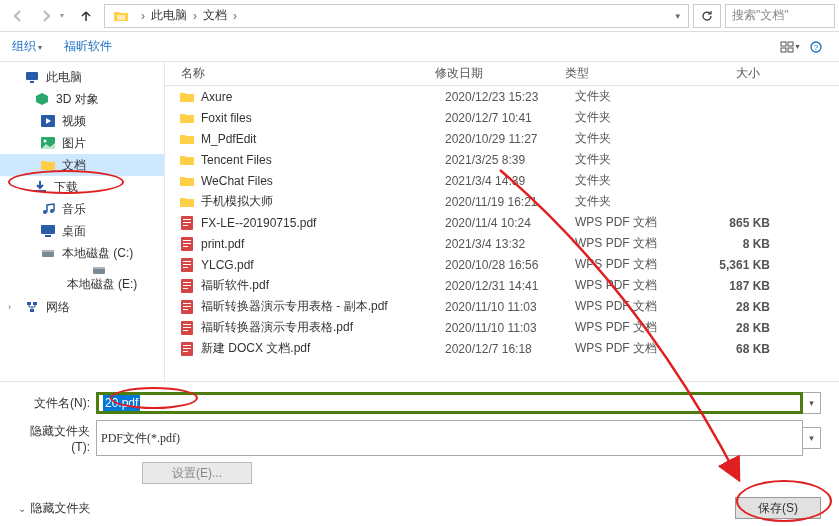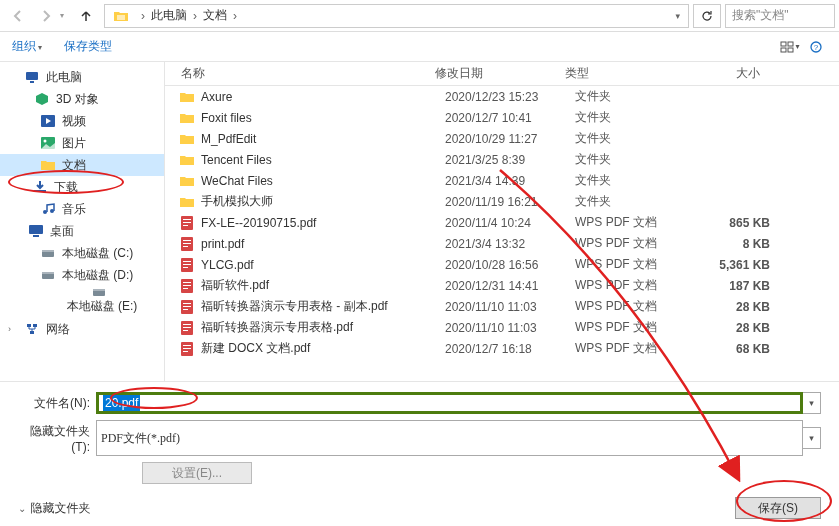--- a/index.html
+++ b/index.html
@@ -216,21 +216,21 @@
   </div>
   <div class="search-box">
     <span>搜索"文档"</span>
   </div>
 </div>
 
 <div class="cmdbar">
   <span class="cmd-item">
     <span>组织</span><span class="cmd-dd">▾</span>
   </span>
-  <span class="cmd-item">保存类型</span>
+  <span class="cmd-item">福昕软件</span>
   <div class="cmdbar-right">
     <div class="viewbtn">
       <svg width="14" height="12" viewBox="0 0 14 12">
           <rect x="1" y="1" width="5" height="4" fill="none" stroke="#555"></rect>
           <rect x="8" y="1" width="5" height="4" fill="none" stroke="#555"></rect>
           <rect x="1" y="7" width="5" height="4" fill="none" stroke="#555"></rect>
           <rect x="8" y="7" width="5" height="4" fill="none" stroke="#555"></rect>
         </svg>
       <span style="font-size:8px;color:#555;margin-left:1px">▾</span>
     </div>
@@ -300,46 +300,37 @@
       <div class="tree-item" style="padding-left: 40px;">
         <span class="tree-icon">
           <svg width="14" height="12" viewBox="0 0 14 12">
             <circle cx="4" cy="9" r="2" fill="#2a5ba8"></circle>
             <circle cx="11" cy="8" r="2" fill="#2a5ba8"></circle>
             <path d="M6 9V2l7-1v7" stroke="#2a5ba8" stroke-width="1.5" fill="none"></path>
           </svg>
         </span>
         <span class="tree-label">音乐</span>
       </div>
-      <div class="tree-item" style="padding-left: 28px;">
+      <div class="tree-item" style="padding-left: 40px;">
         <span class="tree-icon">
           <svg width="14" height="12" viewBox="0 0 14 12">
             <rect x="0" y="0" width="14" height="9" fill="#2a5ba8" rx="1"></rect>
             <rect x="4" y="10" width="6" height="2" fill="#2a5ba8"></rect>
           </svg>
         </span>
         <span class="tree-label">桌面</span>
       </div>
       <div class="tree-item" style="padding-left: 40px;">
         <span class="tree-icon">
           <svg width="14" height="12" viewBox="0 0 14 12">
             <rect x="1" y="3" width="12" height="7" fill="#7a8a95" rx="1"></rect>
             <rect x="1" y="3" width="12" height="2" fill="#aab4bc"></rect>
           </svg>
         </span>
         <span class="tree-label">本地磁盘 (C:)</span>
-      </div>
-      <div class="tree-item" style="padding-left: 40px;">
-        <span class="tree-icon">
-          <svg width="14" height="12" viewBox="0 0 14 12">
-            <rect x="1" y="3" width="12" height="7" fill="#7a8a95" rx="1"></rect>
-            <rect x="1" y="3" width="12" height="2" fill="#aab4bc"></rect>
-          </svg>
-        </span>
-        <span class="tree-label">本地磁盘 (D:)</span>
       </div>
       <div class="tree-item" style="padding-left: 40px; flex-direction: column;">
         <span class="tree-icon">
           <svg width="14" height="12" viewBox="0 0 14 12">
             <rect x="1" y="3" width="12" height="7" fill="#7a8a95" rx="1"></rect>
             <rect x="1" y="3" width="12" height="2" fill="#aab4bc"></rect>
           </svg>
         </span>
         <span class="tree-label">本地磁盘 (E:)</span>
       </div>

